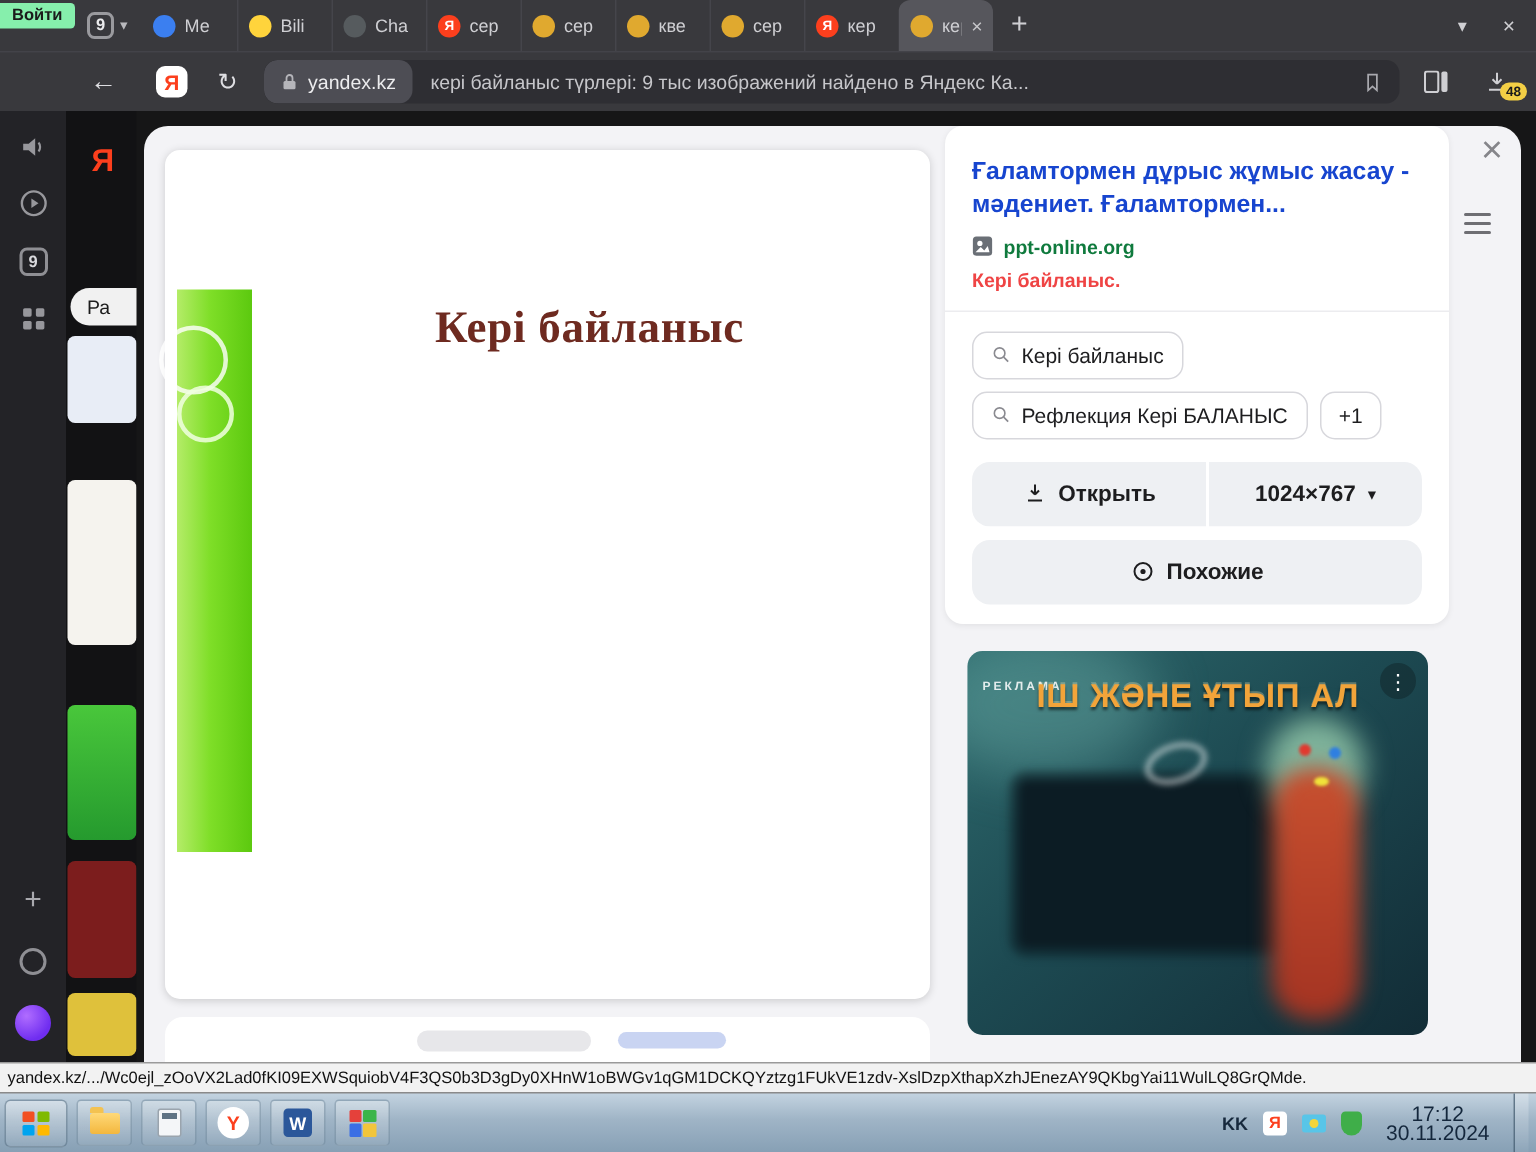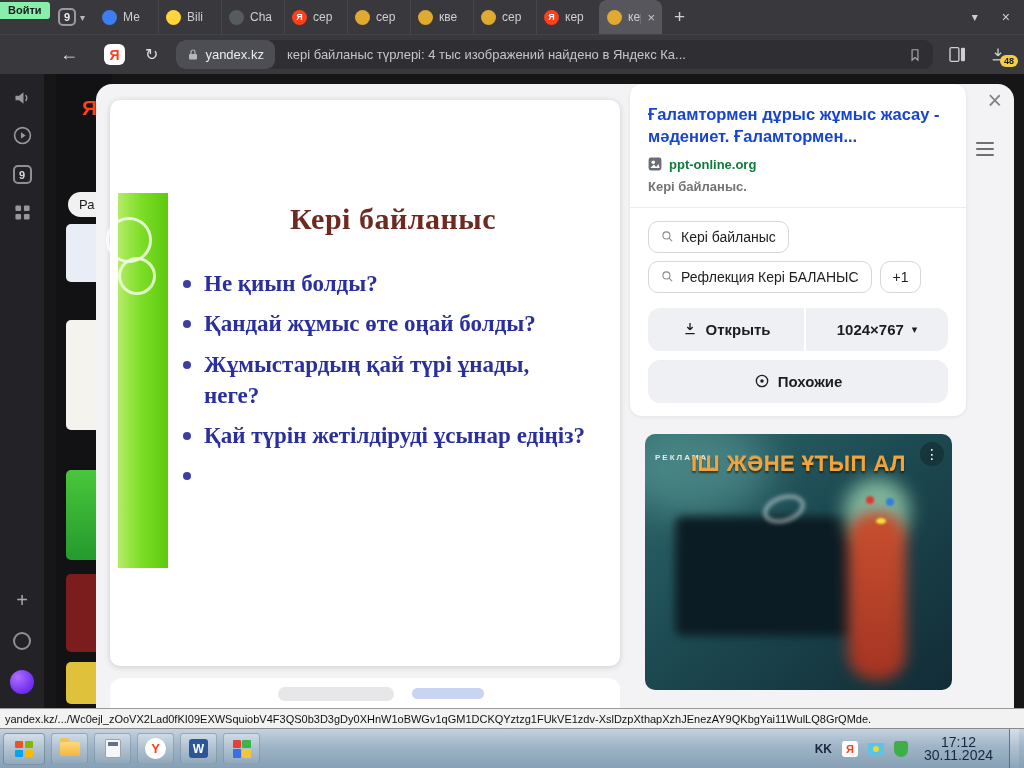--- a/index.html
+++ b/index.html
@@ -47,21 +47,21 @@
   
   .content { position:absolute; top:74px; left:0; right:0; height:634px; background:#161617; }
 
   .side-icons { position:absolute; left:0; top:0; width:44px; height:100%; background:#232327; display:flex; flex-direction:column; align-items:center; padding:16px 0 14px; gap:20px; z-index:5; }
   .side-icons .spacer { margin-top:auto; }
   .badge9 { width:19px; height:19px; border:2px solid #8f8f94; border-radius:5px; color:#d9d9dd; font-size:11px; font-weight:700; display:flex; align-items:center; justify-content:center; }
   .sb-plus { color:#a9a9ae; font-size:20px; }
   .sb-ring { width:18px; height:18px; border:2px solid #8f8f94; border-radius:50%; }
   .alice { width:24px; height:24px; border-radius:50%; background:radial-gradient(circle at 32% 30%, #b06dff, #6f2df0 70%); }
 
-  .thumb-strip { position:absolute; left:56px; top:0; width:56px; height:100%; background:#121214; overflow:hidden; z-index:4; }
+  .thumb-strip { position:absolute; left:35px; top:0; width:56px; height:100%; background:#121214; overflow:hidden; z-index:4; }
   .page-ya { position:absolute; left:26px; top:22px; font-size:21px; font-weight:800; }
   .page-ya::after { color:#fc3f1d; }
   .partial-chip { position:absolute; left:12px; top:118px; width:70px; height:25px; background:#f1f1f1; border-radius:13px; font-size:13px; color:#1c1c1c; display:flex; align-items:center; padding-left:11px; }
   .thumb { position:absolute; left:10px; width:46px; border-radius:5px; }
   .t1 { top:150px; height:58px;  background:#e8edf6; }
   .t2 { top:246px; height:110px; background:#f5f3ee; }
   .t3 { top:396px; height:90px;  background:linear-gradient(#49c73b,#259a2e); }
   .t4 { top:500px; height:78px;  background:#7c1d1d; }
   .t5 { top:588px; height:42px;  background:#dfc13b; }
 
@@ -84,21 +84,21 @@
 
   .next-card { position:absolute; left:14px; top:594px; width:510px; height:30px; background:#fff; border-radius:12px 12px 0 0; }
   .nc-pill { position:absolute; left:168px; top:9px; width:116px; height:14px; background:#e7e7ea; border-radius:8px; }
   .nc-link { position:absolute; left:302px; top:10px; width:72px; height:11px; background:#c9d4f2; border-radius:6px; }
 
   
   .info-card { position:absolute; left:534px; top:0; width:336px; height:332px; background:#fff; border-radius:12px; padding:20px 18px 0; box-shadow:0 1px 4px rgba(0,0,0,.07); }
   .info-title { color:#1745cf; font-size:16.5px; font-weight:700; line-height:1.32; }
   .site-row { margin-top:9px; display:flex; align-items:center; gap:7px; }
   .site-name { color:#0f7a3d; font-size:13px; font-weight:600; }
-  .desc { margin-top:7px; color:#737373; font-size:13px; font-weight:600; }
+  .desc { margin-top:7px; color:#ef4444; font-size:13px; font-weight:600; }
   .divider { height:1px; background:#ececef; margin:13px -18px 0; }
   .chips { margin-top:13px; display:flex; flex-wrap:wrap; gap:8px; }
   .chip { display:flex; align-items:center; gap:7px; border:1px solid #d7d7dc; border-radius:10px; padding:7px 12px; font-size:14px; color:#1d1d1f; background:#fff; }
   .seg { margin-top:15px; display:flex; gap:2px; border-radius:12px; overflow:hidden; }
   .segpart { background:#eef0f3; height:43px; display:flex; align-items:center; justify-content:center; gap:8px; font-size:15px; font-weight:700; color:#1d1d1f; }
   .seg-left { flex:1.1; } .seg-right { flex:1; }
   .seg-right .gchev { font-size:11px; color:#1d1d1f; }
   .row2 { margin-top:9px; display:flex; gap:22px; }
   .pill { flex:1; background:#eef0f3; border-radius:12px; height:43px; display:flex; align-items:center; justify-content:center; gap:8px; font-size:15px; font-weight:700; color:#1d1d1f; }
 
@@ -214,21 +214,21 @@
     <div class="url-field" data-name="url-field">
       <span class="domain-chip" data-name="site-security-chip">
         <span data-name="lock-icon">
           <svg width="12" height="14" viewBox="0 0 24 26">
               <rect x="4" y="11" width="16" height="11" rx="2" fill="#b5b5ba"></rect>
               <path d="M8 11V7a4 4 0 0 1 8 0v4" stroke="#b5b5ba" stroke-width="2.4" fill="none"></path>
             </svg>
         </span>
         <span class="domain-text" data-name="url-domain">yandex.kz</span>
       </span>
-      <span class="page-title" data-name="page-title-text">кері байланыс түрлері: 4 тыс изображений найдено в Яндекс Ка...</span>
+      <span class="page-title" data-name="page-title-text">кері байланыс түрлері: 9 тыс изображений найдено в Яндекс Ка...</span>
       <span class="bookmark-ic" data-name="bookmark-icon">
         <svg width="14" height="16" viewBox="0 0 24 24">
             <path d="M7 3h10v18l-5-4.5L7 21z" fill="none" stroke="#a8a8ae" stroke-width="2"></path>
           </svg>
       </span>
     </div>
     <div class="bar-right" data-name="addressbar-actions">
       <span data-name="side-panels-icon">
         <svg width="17" height="15" viewBox="0 0 24 22">
             <rect x="1" y="1" width="13" height="20" rx="2" fill="none" stroke="#cfcfd3" stroke-width="2"></rect>
@@ -292,27 +292,20 @@
           <i></i>
         </span>
 
       <div class="image-card" data-name="viewed-image">
         <div class="stripe" data-name="slide-green-stripe">
           <span class="ring r1" data-name="decorative-ring"></span>
           <span class="ring r2" data-name="decorative-ring"></span>
         </div>
         <div class="slide-body" data-name="slide-body">
           <div class="slide-title" data-name="slide-title">Кері байланыс</div>
-          <ul class="bullets" data-name="slide-bullet-list">
-            <li data-name="slide-bullet">Не қиын болды?</li>
-            <li data-name="slide-bullet">Қандай жұмыс өте оңай болды?</li>
-            <li data-name="slide-bullet">Жұмыстардың қай түрі ұнады, неге?</li>
-            <li data-name="slide-bullet">Қай түрін жетілдіруді ұсынар едіңіз?</li>
-            <li data-name="slide-bullet-empty"></li>
-          </ul>
         </div>
       </div>
 
       <div class="next-card" data-name="next-result-card">
         <div class="nc-pill" data-name="related-query-pill"></div>
         <div class="nc-link" data-name="related-link-placeholder"></div>
       </div>
 
       <div class="info-card" data-name="image-info-panel">
         <div class="info-title" data-name="source-title-link">Ғаламтормен дұрыс жұмыс жасау - мәдениет. Ғаламтормен...</div>

